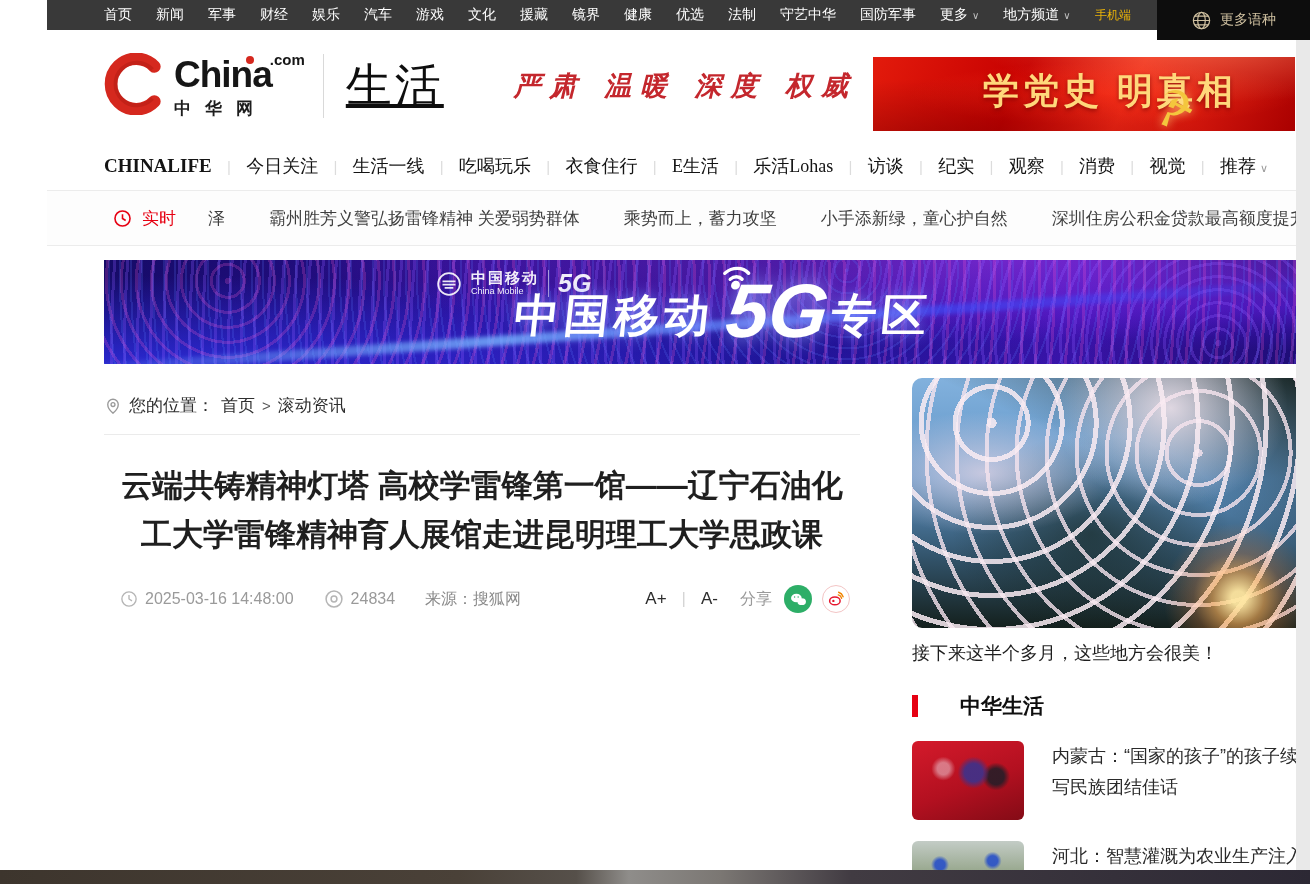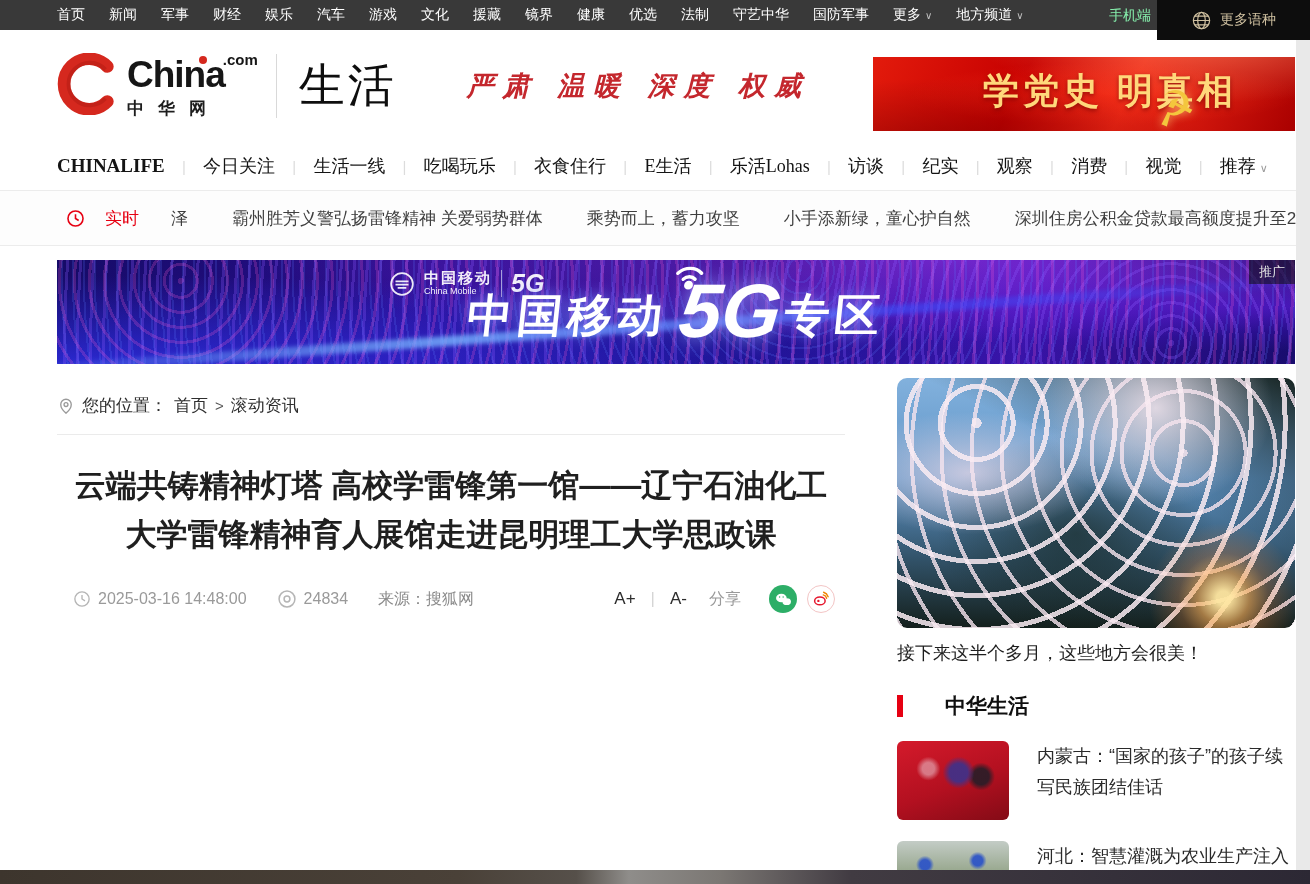--- a/index.html
+++ b/index.html
@@ -1,39 +1,39 @@
 <!DOCTYPE html>
 <html><head>
 <meta charset="utf-8">
 <style>
   * { box-sizing: border-box; margin: 0; padding: 0; }
   html,body { width:1310px; height:884px; overflow:hidden; background:#fff;
     font-family:"Liberation Sans","DejaVu Sans",sans-serif; }
-  .page { position:relative; width:1310px; height:884px; overflow:hidden; }
+  .page { position:relative; width:1310px; height:884px; overflow:hidden;padding-left:47px; }
 
   
   .topbar { position:relative; height:30px; background:#393939; display:flex; align-items:center; padding-left:57px; z-index:6; }
   .topnav { display:flex; align-items:center; gap:24px; }
   .topnav a { color:#fff; font-size:14px; text-decoration:none; cursor:pointer; white-space:nowrap; }
   .arr { font-size:10px; color:#c0c0c0; margin-left:4px; }
-  .mobile-link { position:absolute; right:159px; top:0; height:30px; line-height:30px; color:#86efac; font-size:14px; text-decoration:none; }
+  .mobile-link { position:absolute; right:179px; top:0; height:30px; line-height:30px; color:#eab308; font-size:12px; text-decoration:none; }
   .lang-block { position:absolute; right:0; top:0; width:153px; height:40px; background:#0d0d0d; color:#cfc0a0; font-size:14px; display:flex; align-items:center; justify-content:center; gap:8px; cursor:pointer; }
 
   
   .masthead { position:relative; height:112px; display:flex; align-items:center; padding-left:57px; background:#fff; }
   .logo { display:flex; align-items:center; }
   .logo-c { margin-right:8px; }
   .brand-wrap { position:relative; line-height:1; }
   .brand-line { white-space:nowrap; }
   .brand { font-size:37px; font-weight:bold; color:#161616; letter-spacing:-1px; }
   .tld { font-size:15px; font-weight:bold; color:#161616; vertical-align:top; position:relative; top:-4px; left:-2px; }
   .i-dot { position:absolute; width:8px; height:8px; border-radius:50%; background:#d5281e; top:0px; left:72px; }
   .brand-cn { font-size:17px; color:#1d1d1d; letter-spacing:14px; margin-top:7px; font-weight:bold; }
   .logo-divider { width:1px; height:64px; background:#d9d9d9; margin:0 22px 0 16px; }
-  .section-name { font-size:46px; color:#0e0e0e; font-weight:500; letter-spacing:3px; }
+  .section-name { font-size:46px; color:#0e0e0e; font-weight:500; letter-spacing:3px;text-decoration:underline; }
   .slogan { margin-left:70px; color:#c4272d; font-size:27px; font-weight:bold; font-style:italic;
     font-family:"DejaVu Serif",serif; letter-spacing:9px; white-space:nowrap; }
   .party-banner { position:absolute; right:15px; top:27px; width:422px; height:74px; overflow:hidden; cursor:pointer;
     background:
       radial-gradient(ellipse at 18% 130%, rgba(120,0,0,.6), transparent 55%),
       radial-gradient(ellipse at 80% -30%, rgba(255,150,110,.55), transparent 50%),
       radial-gradient(ellipse at 55% 50%, rgba(255,60,30,.45), transparent 60%),
       linear-gradient(115deg,#e31b0c 0%, #c60000 35%, #ee2615 60%, #a90000 100%); }
   .party-banner-text { position:absolute; left:110px; top:10px; color:#ffd87b; font-size:36px; font-weight:bold;
     letter-spacing:4px; text-shadow:0 2px 4px rgba(110,0,0,.65); white-space:nowrap; }
@@ -43,21 +43,21 @@
   
   .subnav { display:flex; align-items:center; justify-content:space-between; margin:0 42px 0 57px; height:48px; font-size:18px; }
   .subnav a { color:#141414; text-decoration:none; white-space:nowrap; cursor:pointer;font-family:Liberation Serif, serif; }
   .subnav .home { font-weight:bold; font-size:19px; }
   .nsep { color:#dcdcdc; font-size:15px; }
   .arr2 { color:#9a9a9a; font-size:11px; margin-left:4px; }
 
   
   .ticker { height:56px; border-top:1px solid #ececec; border-bottom:1px solid #ececec; background:#fdfdfd;
     display:flex; align-items:center; padding-left:66px; overflow:hidden; white-space:nowrap; }
-  .ticker-label { color:#e60012; font-size:17px; display:flex; align-items:center; gap:20px; margin-right:32px; }
+  .ticker-label { color:#e60012; font-size:17px; display:flex; align-items:center; gap:10px; margin-right:32px; }
   .ticker-item { color:#3e3e3e; font-size:17px; margin-right:44px; text-decoration:none; cursor:pointer; }
 
   
   .ad-banner { position:relative; margin:14px 0 0 57px; width:1238px; height:104px; overflow:hidden; cursor:pointer;
     background:
       repeating-radial-gradient(circle at 10% 20%, rgba(255,90,210,.22) 0 3px, transparent 3px 15px),
       repeating-radial-gradient(circle at 90% 80%, rgba(140,90,255,.28) 0 3px, transparent 3px 13px),
       repeating-radial-gradient(circle at 60% 10%, rgba(90,120,255,.2) 0 2px, transparent 2px 11px),
       radial-gradient(ellipse at 72% 0%, rgba(175,60,255,.5), transparent 55%),
       radial-gradient(ellipse at 4% 100%, rgba(45,45,225,.85), transparent 60%),
@@ -87,21 +87,21 @@
     padding-bottom:17px; border-bottom:1px solid #ebebeb; }
   .breadcrumb a { color:#2e2e2e; text-decoration:none; cursor:pointer; }
   .crumb-sep { color:#555; font-size:15px; }
   .article-title { margin:26px 4px 0; font-size:31px; line-height:49px; font-weight:bold; color:#1f1f1f; text-align:center; }
   .meta-row { display:flex; align-items:center; margin:26px 10px 0 16px; color:#9a9a9a; font-size:16px; }
   .meta-item { display:flex; align-items:center; gap:7px; margin-right:30px; white-space:nowrap; }
   .meta-source { color:#8a8a8a; white-space:nowrap; }
   .font-controls { margin-left:auto; display:flex; align-items:center; gap:15px; color:#2d2d2d; font-size:17px; }
   .font-controls span { cursor:pointer; }
   .fc-sep { color:#d5d5d5; cursor:default !important; }
-  .share-label { color:#9a9a9a; font-size:16px; margin-left:22px; margin-right:18px; }
+  .share-label { color:#9a9a9a; font-size:16px; margin-left:22px; margin-right:2px; }
   .icon-circle { width:28px; height:28px; border-radius:50%; display:flex; align-items:center; justify-content:center; cursor:pointer; margin-left:10px; }
   .wechat { background:#2dae67; }
   .weibo { background:#fff; border:1px solid #f3c5c5; }
   .article-body { margin:40px 0 0 2px; font-size:20px; line-height:38.5px; color:#3e3e3e; text-indent:2em;
     text-align:justify; letter-spacing:.5px; }
 
   
   .sidebar { width:398px; margin-left:52px; }
   .side-photo { width:398px; height:250px; border-radius:10px; cursor:pointer;
     background:

